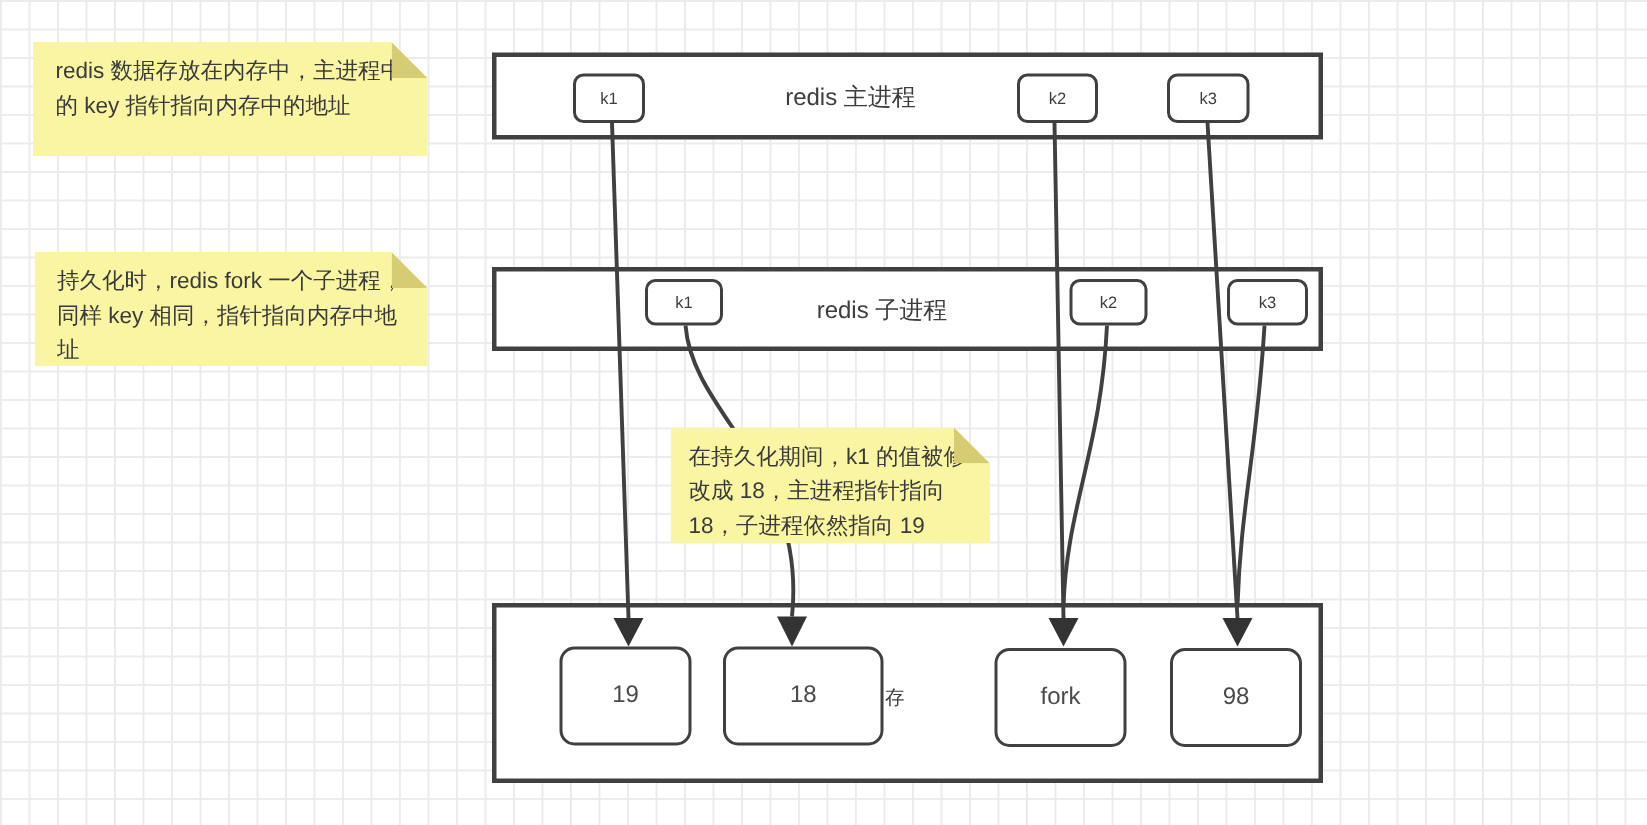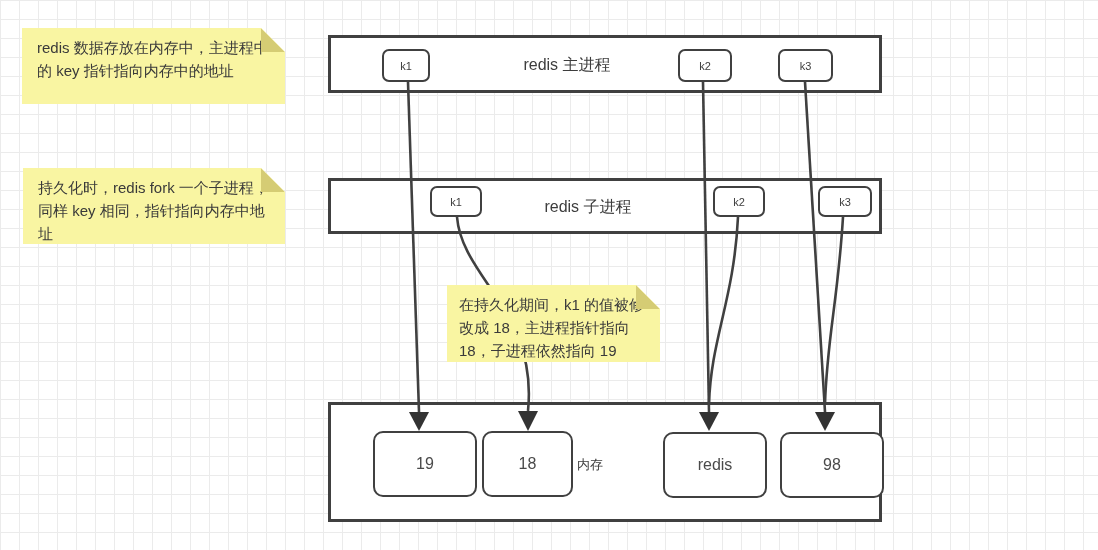--- a/index.html
+++ b/index.html
@@ -32,21 +32,21 @@
     position:absolute;
     background:#ffffff;
     border:2.5px solid #404040;
     border-radius:7px;
     box-sizing:border-box;
     display:flex;align-items:center;justify-content:center;
     font-size:11px;color:#3d3d3d;
   }
   .valuebox{
     position:absolute;
-    width:104px;height:66px;
+    width:88px;height:66px;
     background:#ffffff;
     border:2.5px solid #404040;
     border-radius:10px;
     box-sizing:border-box;
     display:flex;align-items:center;justify-content:center;
     font-size:16px;color:#4a4a4a;
   }
   .note{
     position:absolute;
     background:#f9f5a2;
@@ -109,25 +109,25 @@
   </div>
   <div class="keybox" style="left:818px;top:186px;width:54px;height:31px;">
     <span>k3</span>
   </div>
 
   <div class="bigbox" style="left:328px;top:402px;width:554px;height:120px;"></div>
   <div class="biglabel" style="left:560px;top:456px;width:60px;font-size:13px;">内存</div>
   <div class="valuebox" style="left:373px;top:431px;">
     <span>19</span>
   </div>
-  <div class="valuebox" style="left:482px;top:431px;width:91px;">
+  <div class="valuebox" style="left:482px;top:431px;width:107px;">
     <span>18</span>
   </div>
   <div class="valuebox" style="left:663px;top:432px;">
-    <span>redis</span>
+    <span>fork</span>
   </div>
   <div class="valuebox" style="left:780px;top:432px;">
     <span>98</span>
   </div>
 
   <svg id="connectors" width="1098" height="550" viewBox="0 0 1098 550">
 
     <path d="M408,82 L419,412"></path>
     <polygon points="409,412 429,412 419,431"></polygon>
 

